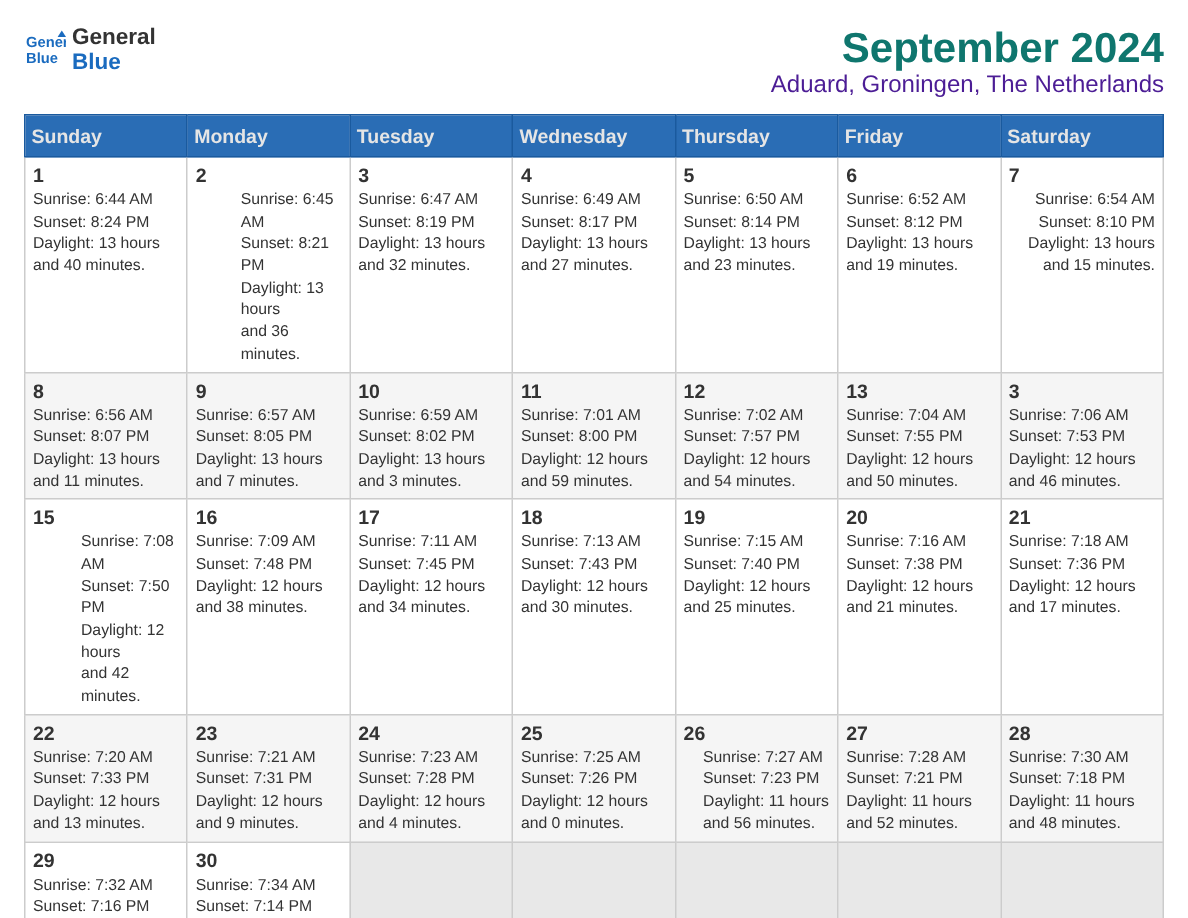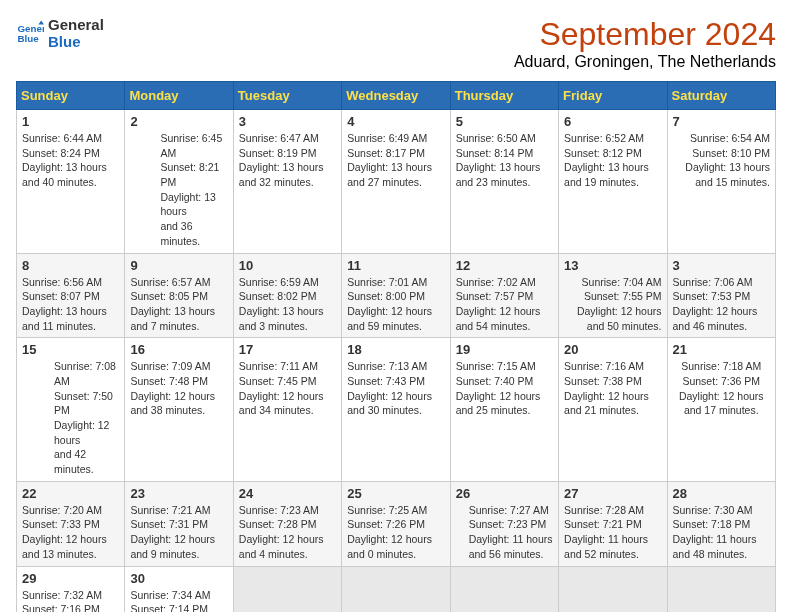--- a/index.html
+++ b/index.html
@@ -22,36 +22,36 @@
       gap: 4px;
     }
     .logo-icon {
       width: 28px;
       height: 28px;
     }
     .title-section {
       text-align: right;
     }
     .month-title {
-      font-size: 32px;
-      font-weight: normal;
-      color: #c2410c;
+      font-size: 28px;
+      font-weight: bold;
+      color: #0f766e;
     }
     .location-title {
       font-size: 16px;
-      color: #000000;
+      color: #4c1d95;
     }
     .calendar {
       width: 100%;
       border-collapse: collapse;
       border: 1px solid #ccc;
     }
     .calendar th {
       background: #2a6db5;
-      color: #fde047;
+      color: #e5e5e5;
       font-size: 13px;
       font-weight: bold;
       padding: 6px 4px;
       text-align: left;
       border: 1px solid #1a5a9e;
     }
     .calendar td {
       vertical-align: top;
       padding: 4px 5px;
       border: 1px solid #ccc;
@@ -197,21 +197,21 @@
         </td>
         <td>
           <span class="day-number">12</span>
           <div class="day-info" style="white-space: pre-line;">Sunrise: 7:02 AM
 Sunset: 7:57 PM
 Daylight: 12 hours
 and 54 minutes.</div>
         </td>
         <td>
           <span class="day-number">13</span>
-          <div class="day-info" style="white-space: pre-line; text-align: right;">Sunrise: 7:04 AM
+          <div class="day-info" style="white-space: pre-line;">Sunrise: 7:04 AM
 Sunset: 7:55 PM
 Daylight: 12 hours
 and 50 minutes.</div>
         </td>
         <td>
           <span class="day-number">3</span>
           <div class="day-info" style="white-space: pre-line;">Sunrise: 7:06 AM
 Sunset: 7:53 PM
 Daylight: 12 hours
 and 46 minutes.</div>
@@ -255,21 +255,21 @@
         </td>
         <td>
           <span class="day-number">20</span>
           <div class="day-info" style="white-space: pre-line;">Sunrise: 7:16 AM
 Sunset: 7:38 PM
 Daylight: 12 hours
 and 21 minutes.</div>
         </td>
         <td>
           <span class="day-number">21</span>
-          <div class="day-info" style="white-space: pre-line; text-align: center;">Sunrise: 7:18 AM
+          <div class="day-info" style="white-space: pre-line;">Sunrise: 7:18 AM
 Sunset: 7:36 PM
 Daylight: 12 hours
 and 17 minutes.</div>
         </td>
       </tr>
       <tr>
         <td>
           <span class="day-number">22</span>
           <div class="day-info" style="white-space: pre-line;">Sunrise: 7:20 AM
 Sunset: 7:33 PM

